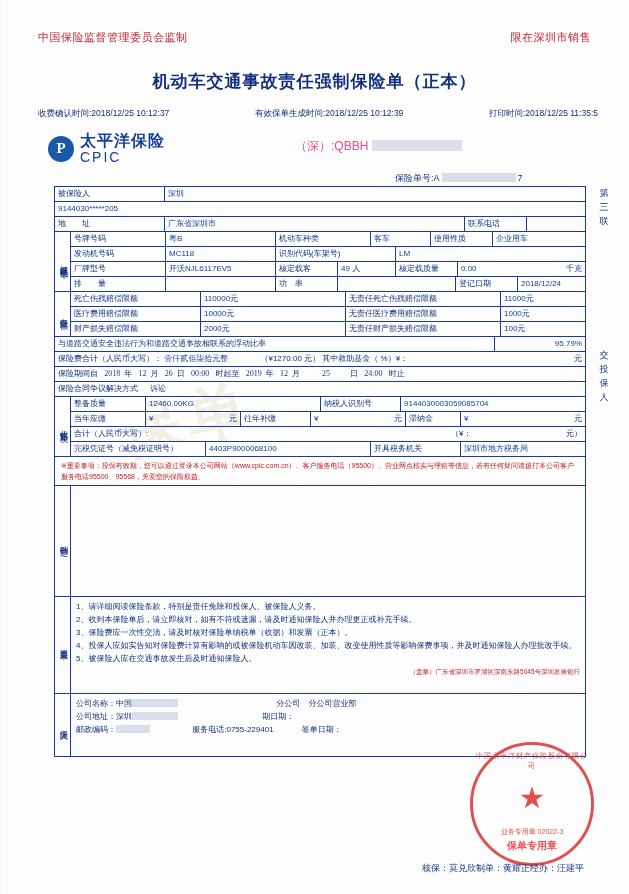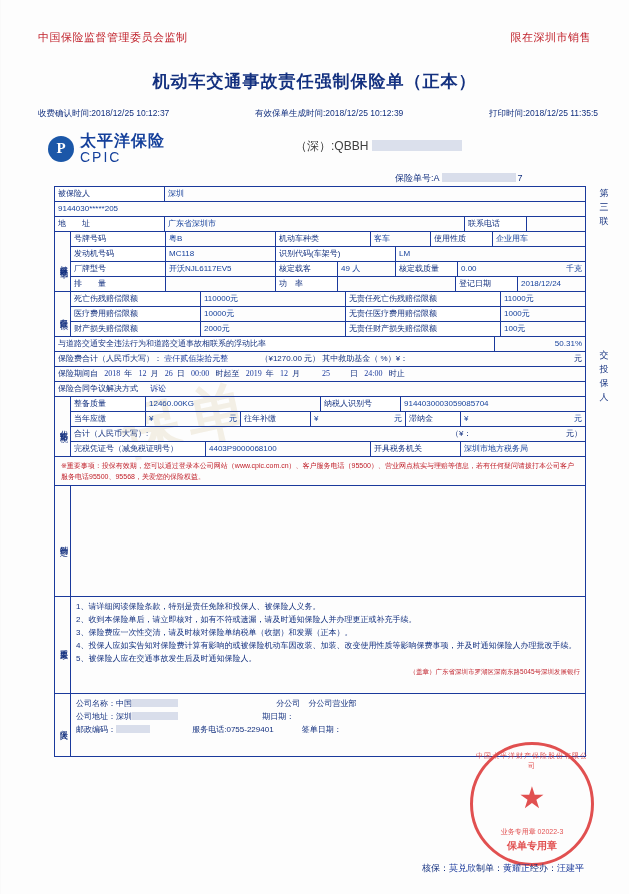--- a/index.html
+++ b/index.html
@@ -20,21 +20,21 @@
   .hdr-line{position:absolute;left:38px;top:30px;width:553px;font-size:11px;display:flex;justify-content:space-between;}
   .hdr-line .l{color:#c0202a;letter-spacing:0.5px;}
   .hdr-line .r{color:#c0202a;letter-spacing:0.5px;}
   .title{position:absolute;left:0;top:70px;width:629px;text-align:center;font-size:17px;font-weight:bold;color:#13307f;letter-spacing:1px;}
   .times{position:absolute;left:38px;top:108px;width:560px;font-size:8.5px;color:#13307f;display:flex;justify-content:space-between;}
   .logo-wrap{position:absolute;left:48px;top:133px;display:flex;align-items:center;}
   .logo-mark{width:26px;height:26px;border-radius:50%;background:#1b57a8;color:#fff;font-size:15px;font-weight:bold;display:flex;align-items:center;justify-content:center;font-family:"Liberation Serif",serif;}
   .logo-txt{margin-left:6px;line-height:1.05;}
   .logo-cn{font-size:16px;font-weight:bold;color:#15409b;letter-spacing:1px;}
   .logo-en{font-size:14px;color:#15409b;letter-spacing:2px;}
-  .qbbh{position:absolute;left:295px;top:138px;font-size:12px;color:#404040;}
+  .qbbh{position:absolute;left:295px;top:138px;font-size:12px;color:#ec4899;}
   .qbbh .mask{display:inline-block;width:90px;height:11px;background:#cfd6e6;vertical-align:-1px;margin-left:4px;opacity:.75;}
   .policyno{position:absolute;left:395px;top:172px;font-size:9px;color:#13307f;}
   .policyno .mask{display:inline-block;width:74px;height:9px;background:#cfd6e6;vertical-align:-1px;margin:0 2px;opacity:.8;}
 
   
   .tbl{position:absolute;left:54px;top:186px;width:530px;border:1px solid #1b3a9c;}
   .row{display:flex;border-bottom:1px solid #1b3a9c;min-height:13px;}
   .row:last-child{border-bottom:none;}
   .cell{padding:1px 3px;font-size:8px;line-height:12px;color:#13307f;box-sizing:border-box;border-right:1px solid #1b3a9c;}
   .cell:last-child{border-right:none;}
@@ -179,21 +179,21 @@
           <div class="cell lbl" style="width:130px">财产损失赔偿限额</div>
           <div class="cell val" style="width:145px">2000元</div>
           <div class="cell lbl" style="width:155px">无责任财产损失赔偿限额</div>
           <div class="cell val" style="flex:1">100元</div>
         </div>
       </div>
     </div>
 
     <div class="row">
       <div class="cell lbl" style="flex:1">与道路交通安全违法行为和道路交通事故相联系的浮动比率</div>
-      <div class="cell val" style="width:90px;text-align:right">50.31%</div>
+      <div class="cell val" style="width:90px;text-align:right">95.79%</div>
     </div>
 
     <div class="row">
       <div class="cell" style="flex:1">
         <span>保险费合计（人民币大写）：</span>
         <span class="hand">壹仟贰佰柒拾元整</span>
         <span style="margin-left:30px">（¥1270.00 元）</span>
         <span>其中救助基金（</span>
         <span>%）¥：</span>
         <span style="float:right">元</span>

